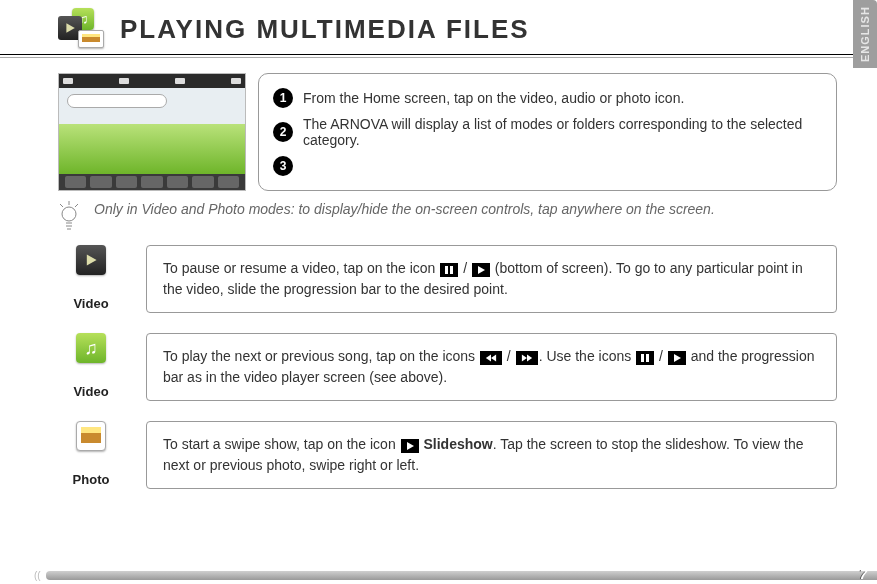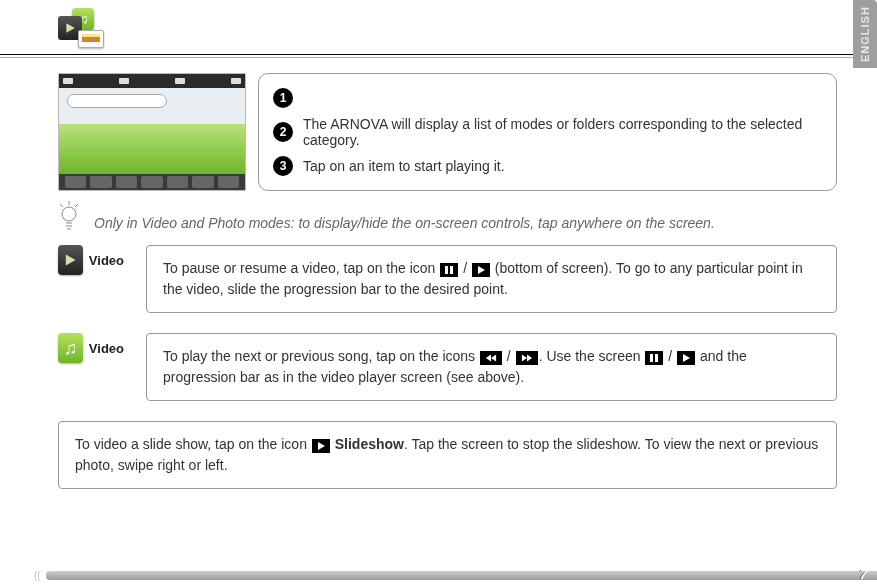--- a/index.html
+++ b/index.html
@@ -123,29 +123,29 @@
   }
   .step { display:flex; align-items:center; gap:10px; margin:2px 0; }
   .step-num {
     width:20px; height:20px; border-radius:50%;
     background:#000; color:#fff;
     display:flex; align-items:center; justify-content:center;
     font-size:12px; font-weight:bold;
     flex:0 0 auto;
   }
 
-  .tip-row { display:flex; align-items:flex-end; gap:14px; margin: 0 0 14px 0; }
+  .tip-row { display:flex; align-items:flex-start; gap:14px; margin: 0 0 14px 0; }
   .bulb {
     width:22px; height:30px; position:relative;
   }
   .bulb svg { width:22px; height:30px; }
   .tip-text { font-style: italic; color:#666; font-size:14px; }
 
   .section { display:flex; gap:22px; margin-bottom: 20px; align-items:flex-start;}
-  .section-left { width: 66px; display:flex; align-items:center; gap:6px; }
+  .section-left { width: 66px; display:flex; flex-direction:column; align-items:center; gap:21px; }
   .section-left .sicon {
     width:30px; height:30px; border-radius:4px;
     display:flex; align-items:center; justify-content:center;
     box-shadow: 0 1px 2px rgba(0,0,0,.3);
   }
   .sicon.play { background: linear-gradient(#555,#222); }
   .sicon.music { background: linear-gradient(#b6e05a,#6eb52a); color:#fff; font-size:18px;}
   .sicon.photo { background:#fff; border:1px solid #aaa; overflow:hidden; position:relative;}
   .sicon.photo::after{ content:""; position:absolute; left:4px; right:4px; top:5px; bottom:7px;
     background: linear-gradient(#ffe680 40%, #c98a2e 40%);}
@@ -195,20 +195,21 @@
 <div class="header">
   <div class="app-icon">
     <div class="music-sq">♫</div>
     <div class="play-sq">
       <svg viewBox="0 0 10 10">
           <polygon points="2,1 9,5 2,9" fill="#dcdcaa"></polygon>
         </svg>
     </div>
     <div class="photo-sq"></div>
   </div>
+  <div class="title">PLAYING MULTIMEDIA FILES</div>
   <div class="header-underline2"></div>
 </div>
 
 <div class="lang-tab">ENGLISH</div>
 
 <div class="content">
 
   <div class="intro-row">
     <div class="screenshot">
       <div class="topbar">
@@ -225,28 +226,28 @@
           <i></i>
           <i></i>
           <i></i>
           <i></i>
           <i></i>
         </div>
     </div>
     <div class="steps-box">
       <div class="step">
         <div class="step-num">1</div>
+        <div>From the Home screen, tap on the video, audio or photo icon.</div>
       </div>
       <div class="step">
         <div class="step-num">2</div>
         <div>The ARNOVA will display a list of modes or folders corresponding to the selected category.</div>
       </div>
       <div class="step">
         <div class="step-num">3</div>
-        <div>Tap on an item to start playing it.</div>
       </div>
     </div>
   </div>
 
   <div class="tip-row">
     <div class="bulb">
       <svg viewBox="0 0 22 30">
         <g stroke="#888" stroke-width="1" fill="none">
           <line x1="11" y1="0" x2="11" y2="4"></line>
           <line x1="2" y1="3" x2="5" y2="6"></line>
@@ -293,36 +294,40 @@
       <span>To play the next or previous song, tap on the icons </span><span class="inline-icon wide">
           <svg viewBox="0 0 14 10">
             <polygon points="7,1 1,5 7,9"></polygon>
             <polygon points="13,1 7,5 13,9"></polygon>
           </svg>
         </span><span> / </span><span class="inline-icon wide">
           <svg viewBox="0 0 14 10">
             <polygon points="1,1 7,5 1,9"></polygon>
             <polygon points="7,1 13,5 7,9"></polygon>
           </svg>
-        </span><span>. Use the screen </span><span class="inline-icon">
+        </span><span>. Use the icons </span><span class="inline-icon">
           <svg viewBox="0 0 10 10">
             <rect x="1" y="1" width="3" height="8"></rect>
             <rect x="6" y="1" width="3" height="8"></rect>
           </svg>
         </span><span> / </span><span class="inline-icon">
           <svg viewBox="0 0 10 10">
             <polygon points="2,1 9,5 2,9"></polygon>
           </svg>
         </span><span> and the progression bar as in the video player screen (see above).</span>
     </div>
   </div>
 
   <div class="section">
+    <div class="section-left">
+      <div class="sicon photo"></div>
+      <div class="slabel">Photo</div>
+    </div>
     <div class="section-box">
-      <span>To video a slide show, tap on the icon </span><span class="inline-icon">
+      <span>To start a swipe show, tap on the icon </span><span class="inline-icon">
           <svg viewBox="0 0 10 10">
             <polygon points="2,1 9,5 2,9"></polygon>
           </svg>
         </span><b> Slideshow</b><span>. Tap the screen to stop the slideshow. To view the next or previous photo, swipe right or left.</span>
     </div>
   </div>
 
 </div>
 
 <div class="footer">

